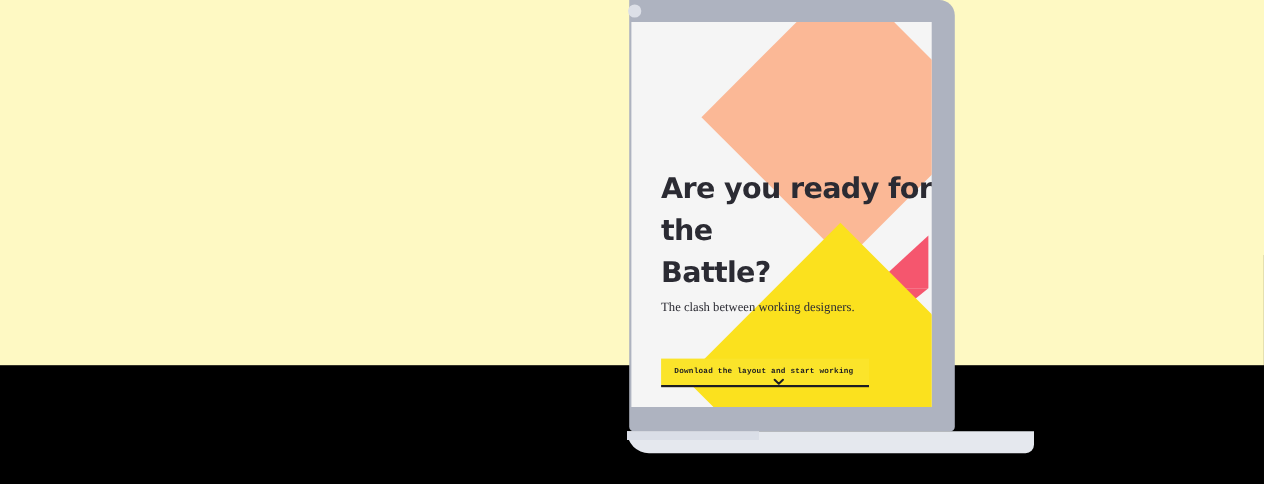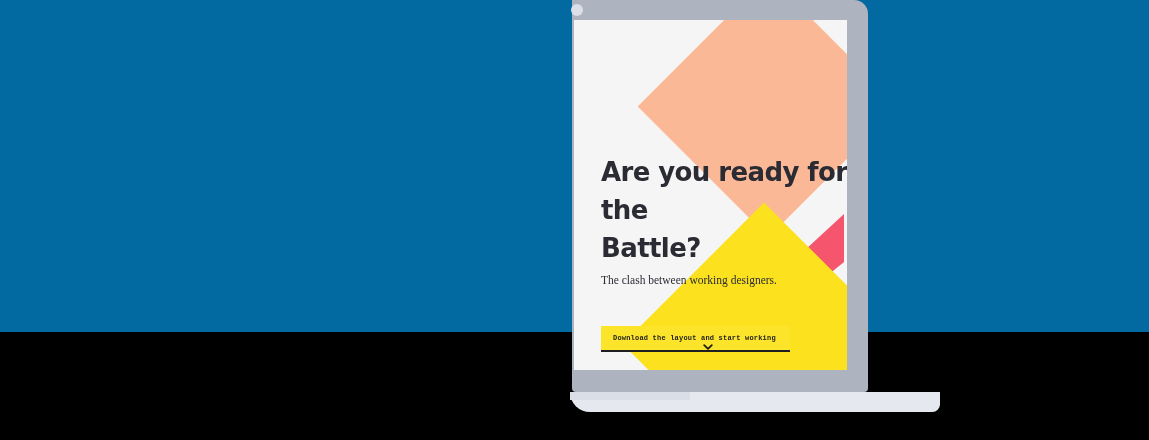--- a/index.html
+++ b/index.html
@@ -14,21 +14,21 @@
     overflow: hidden;
     font-family: "Liberation Sans", sans-serif;
     position: relative;
   }
 
   #stage {
     position: absolute;
     left: 0; top: 0;
     width: 1149px;
     height: 332px;
-    background: #0369a1;
+    background: #fef9c3;
   }
 
   
   .laptop {
     position: absolute;
     left: 572px;
     top: 0px;
     width: 368px;
     height: 412px;
   }

